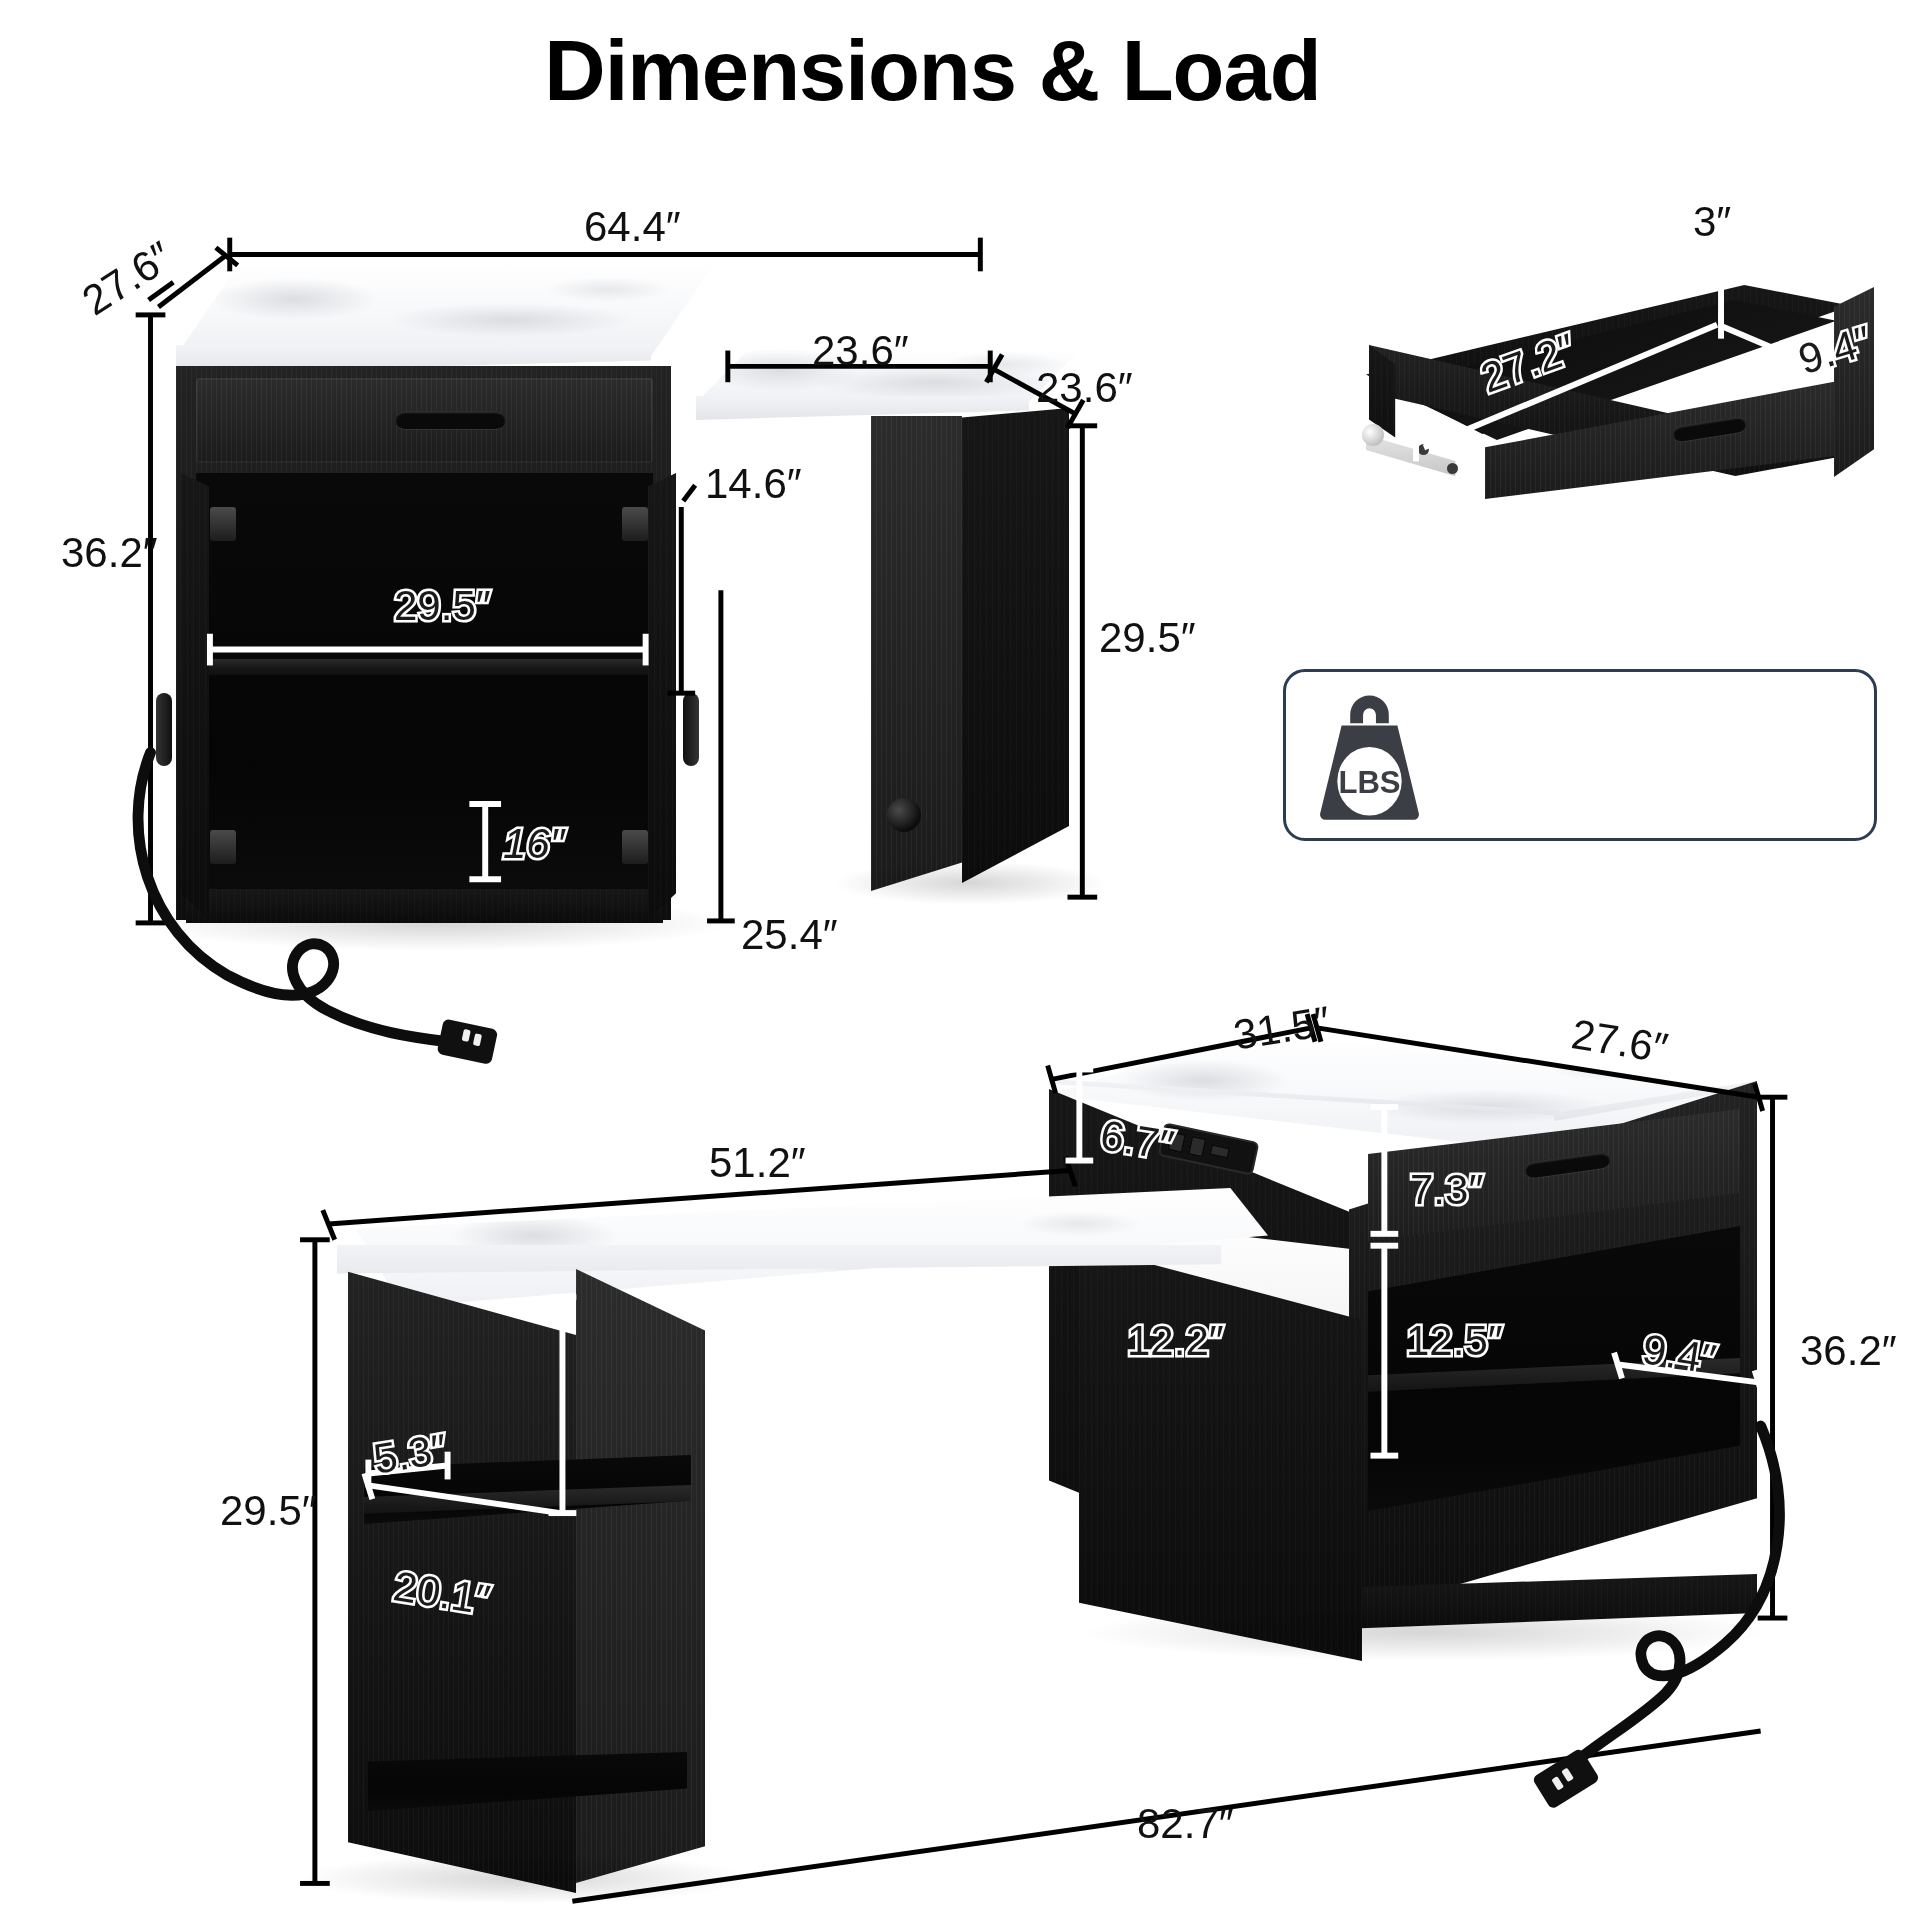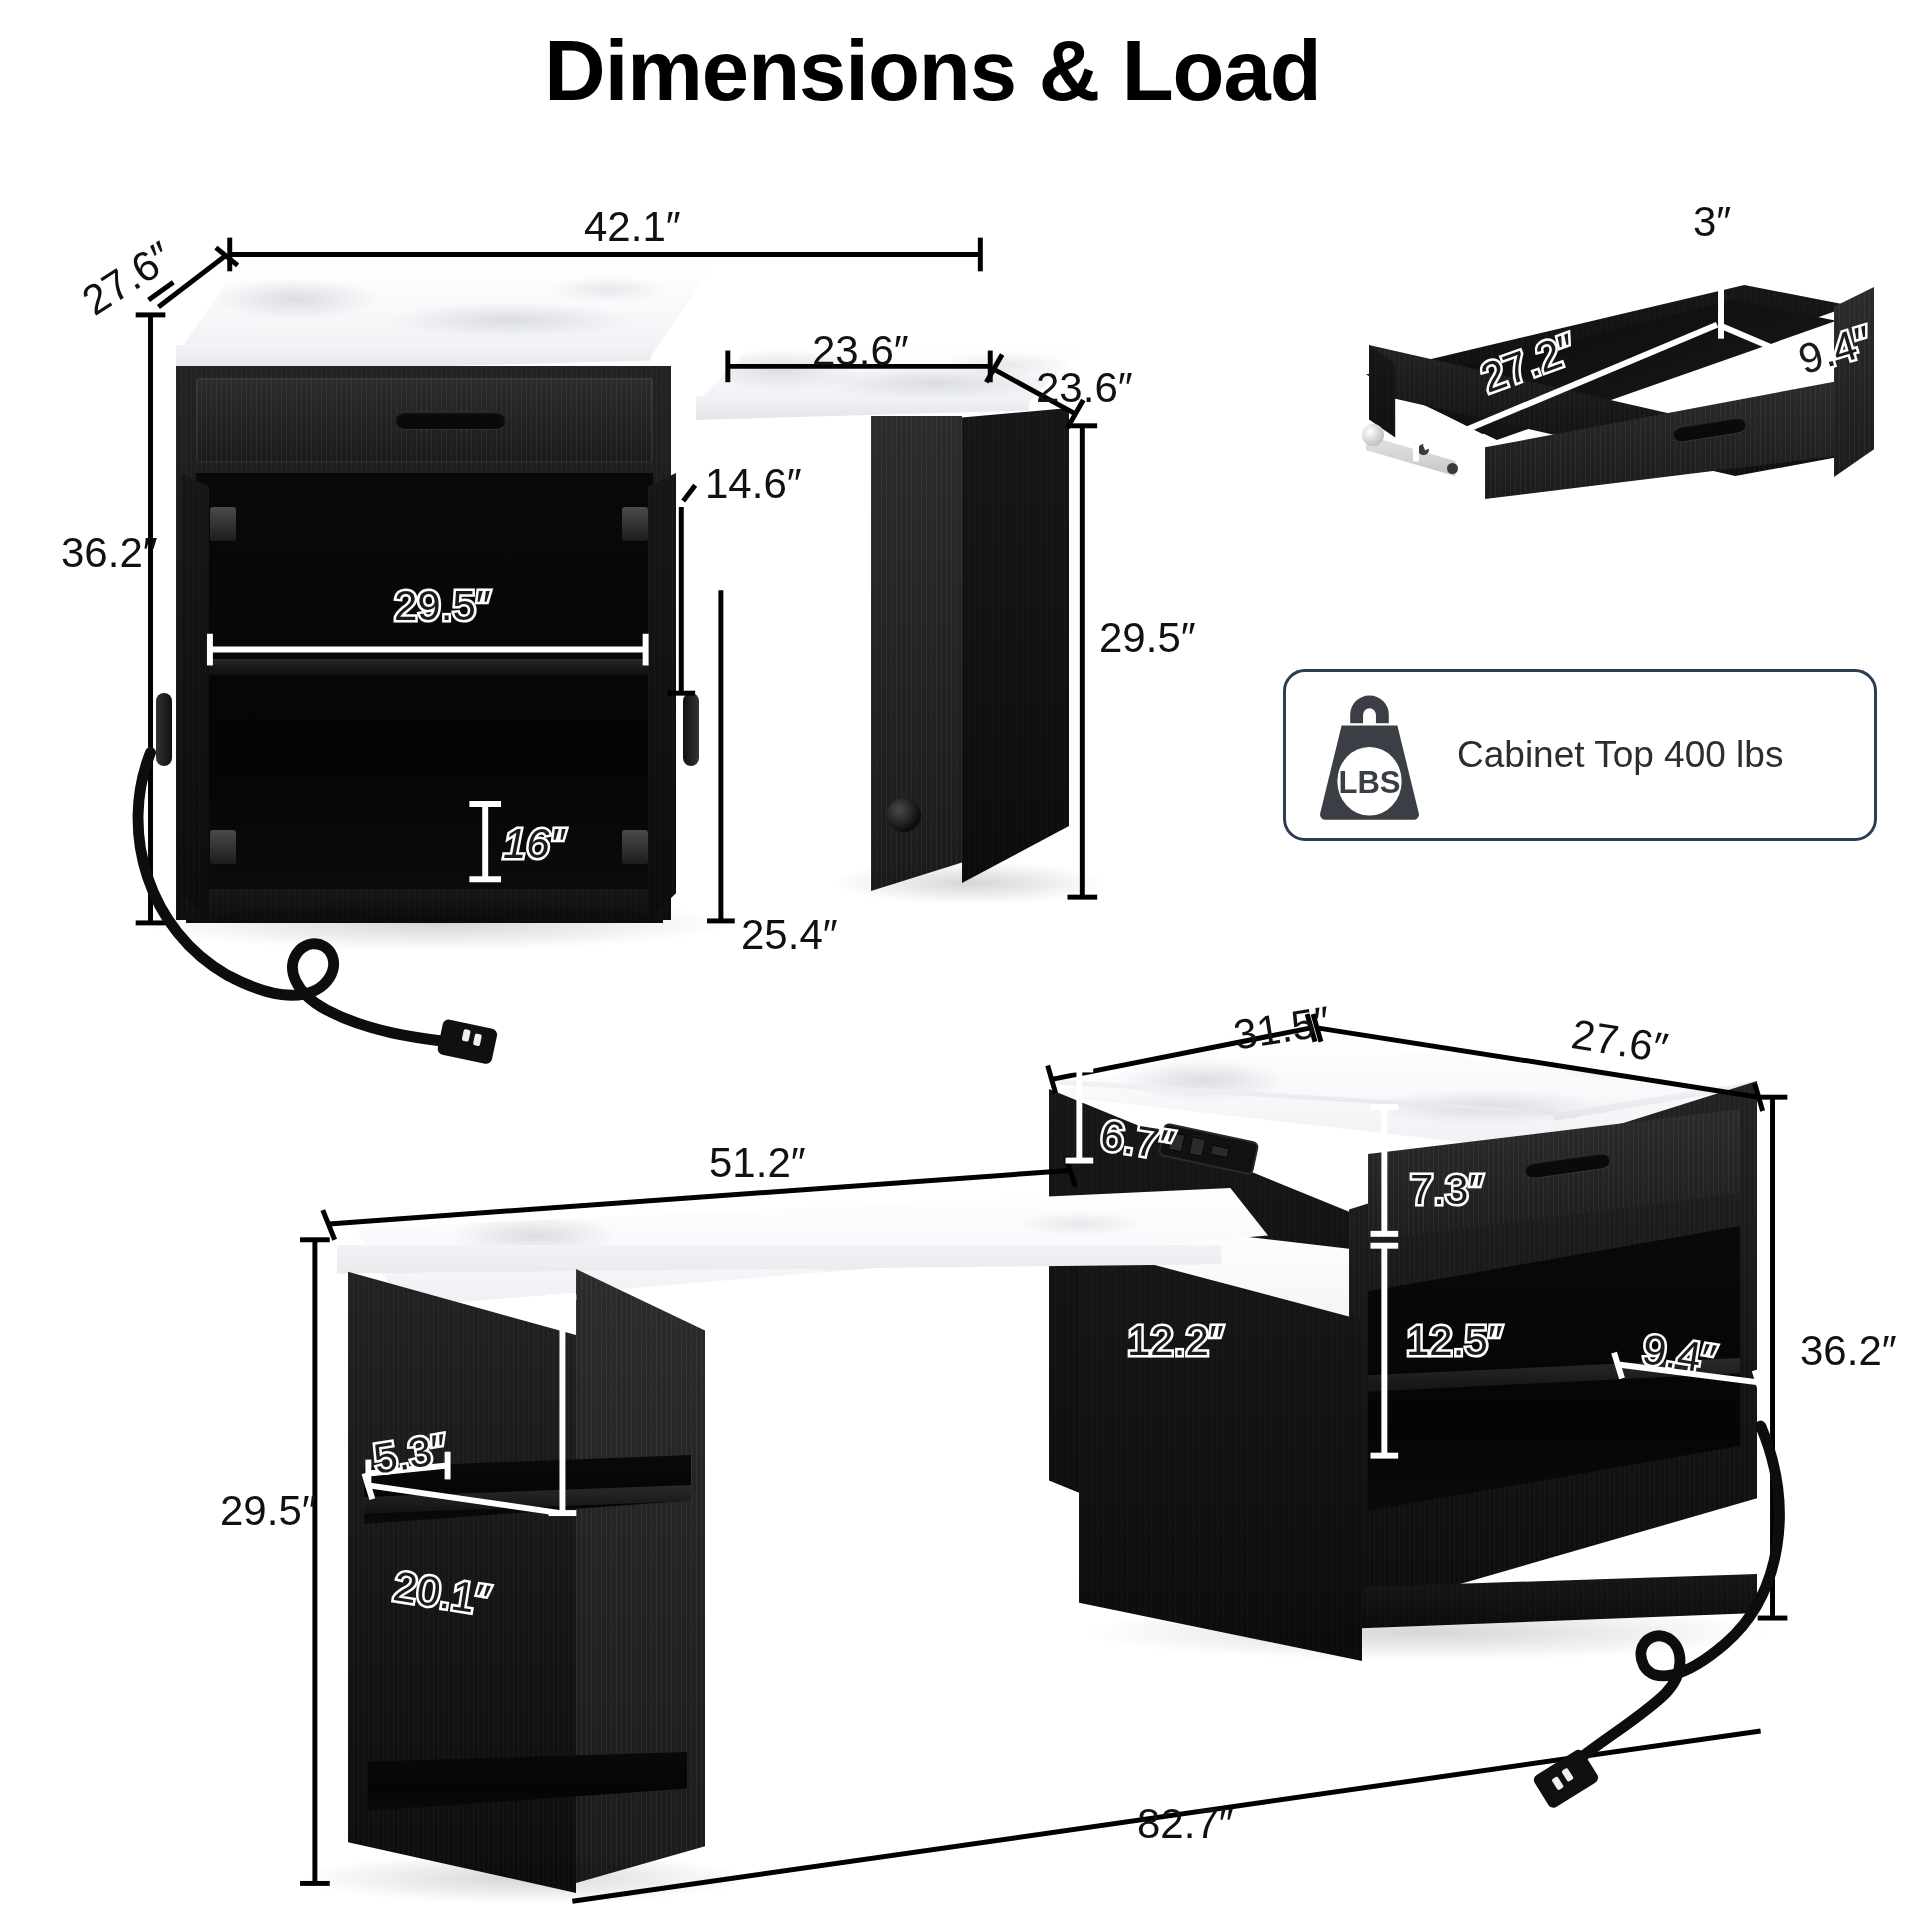--- a/index.html
+++ b/index.html
@@ -215,21 +215,21 @@
       </g>
       <g fill="#101010">
         <rect x="444" y="1034" width="56" height="36" rx="6" transform="rotate(12 472 1052)"></rect>
       </g>
       <g fill="#f0f0f0">
         <rect x="466" y="1040" width="7" height="12" rx="2" transform="rotate(12 472 1052)"></rect>
         <rect x="478" y="1042" width="7" height="12" rx="2" transform="rotate(12 472 1052)"></rect>
       </g>
     </svg>
 
-    <div class="dim lg" style="left:584px;top:203px;">42.1″</div>
+    <div class="dim lg" style="left:584px;top:203px;">64.4″</div>
     <div class="dim lg rot-33" style="left:87px;top:281px;">27.6″</div>
     <div class="dim lg" style="left:61px;top:529px;">36.2″</div>
     <div class="dim lg" style="left:812px;top:327px;">23.6″</div>
     <div class="dim lg" style="left:1036px;top:364px;">23.6″</div>
     <div class="dim lg" style="left:705px;top:460px;">14.6″</div>
     <div class="dim lg w" style="left:394px;top:582px;">29.5″</div>
     <div class="dim lg w" style="left:503px;top:820px;font-style:italic;">16″</div>
     <div class="dim lg" style="left:741px;top:911px;">25.4″</div>
     <div class="dim lg" style="left:1099px;top:614px;">29.5″</div>
   </div>
@@ -286,21 +286,20 @@
   </div>
 
   <div class="loadcard">
     <svg class="wticon" viewBox="0 0 120 124">
       <path d="M60 6 a18 18 0 0 0 -18 18 v8 h12 v-8 a6 6 0 0 1 12 0 v8 h12 v-8 A18 18 0 0 0 60 6 Z" fill="#3b3f45"></path>
       <path d="M34 34 h52 l20 82 a5 5 0 0 1 -5 6 H19 a5 5 0 0 1 -5 -6 Z" fill="#3b3f45"></path>
       <ellipse cx="60" cy="86" rx="30" ry="32" fill="#ffffff"></ellipse>
       <text x="60" y="97" text-anchor="middle" font-family="Liberation Sans, sans-serif" font-size="29" font-weight="bold" fill="#3b3f45">LBS</text>
     </svg>
     <div class="ltxt">
-      <div class="load-line">Cabinet Top 400 lbs</div>
     </div>
   </div>
 
   <div>
 
     <div class="pc marble" style="left:1049px;top:1032px;width:705px;height:121px;
          clip-path:polygon(28% 0,100% 48%,72% 100%,0 52%);"></div>
     <div class="pc marble-side" style="left:1049px;top:1079px;width:510px;height:36px;
          clip-path:polygon(0 0,100% 88%,100% 100%,0 14%);"></div>
     <div class="pc marble-side" style="left:1554px;top:1081px;width:203px;height:40px;

